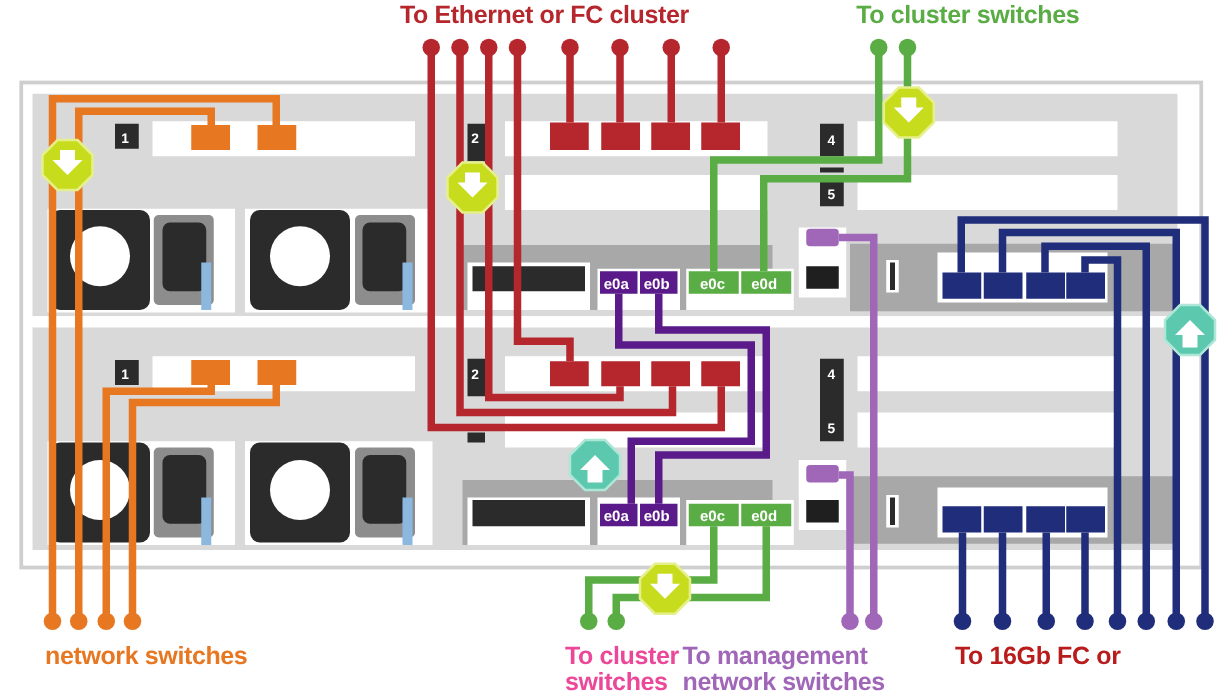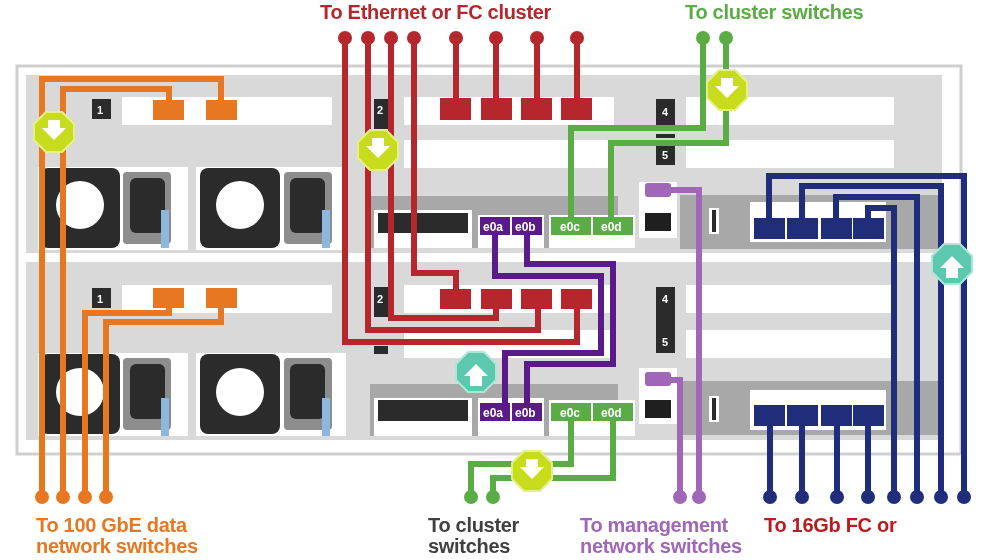--- a/index.html
+++ b/index.html
@@ -267,26 +267,25 @@
   <g>
     <polygon points="944,244 960,244 972,256 972,272 960,284 944,284 932,272 932,256" fill="#5cc8ae" stroke="#aee6d8" stroke-width="2"></polygon>
     <path d="M946 278 H958 V268 H964 L952 256 L940 268 H946 Z" fill="#ffffff"></path>
   </g>
 </svg>
 
 <div class="lbl" style="left:320px;top:2px;color:#b5272d;">To Ethernet or FC cluster</div>
 <div class="lbl" style="left:648px;top:2px;color:#5aac44;margin-left:37px;">To cluster switches</div>
 
 <div class="lbl" style="left:36px;top:515px;color:#e87722;">
-  <div>To 100 GbE data</div>
   <div>network switches</div>
 </div>
-<div class="lbl" style="left:428px;top:515px;color:#404040;">
+<div class="lbl" style="left:452px;top:515px;color:#ec4899;">
   <div>To cluster</div>
   <div>switches</div>
 </div>
-<div class="lbl" style="left:580px;top:515px;color:#a066b8;">
+<div class="lbl" style="left:546px;top:515px;color:#a066b8;">
   <div>To management</div>
   <div>network switches</div>
 </div>
 <div class="lbl" style="left:764px;top:515px;color:#b91c1c;">
   <div>To 16Gb FC or</div>
 </div>
 
 </body></html>

